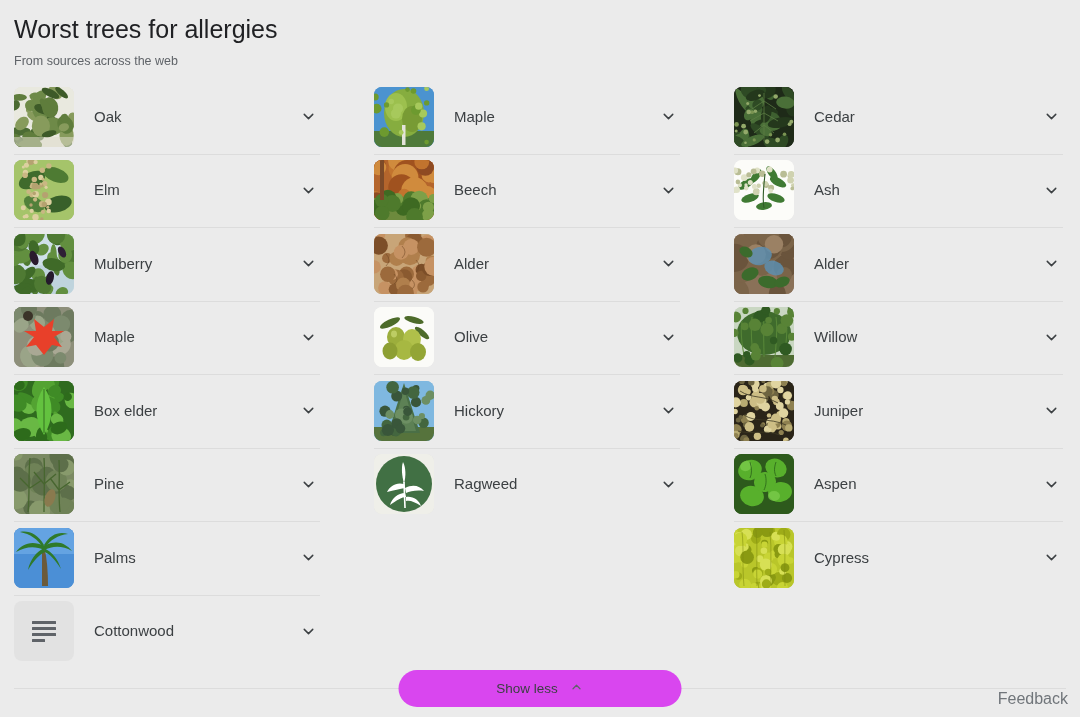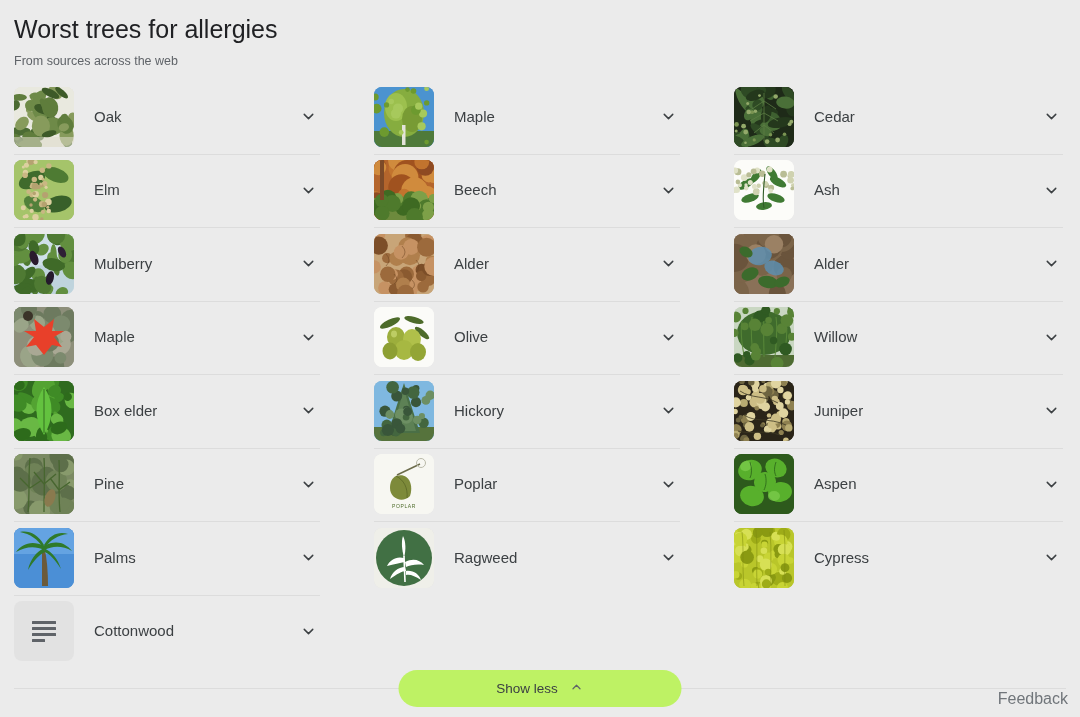--- a/index.html
+++ b/index.html
@@ -142,21 +142,21 @@
     position: absolute;
     left: 50%;
     transform: translateX(-50%);
     top: 10px;
     height: 37px;
     min-width: 283px;
     padding: 0 24px;
     box-sizing: border-box;
     border: none;
     border-radius: 19px;
-    background: #bef264;
+    background: #d946ef;
     color: #3c4043;
     font-family: inherit;
     font-size: 13.5px;
     display: flex;
     align-items: center;
     justify-content: center;
     gap: 12px;
     cursor: pointer;
   }
   #feedback-link {
@@ -733,39 +733,20 @@
             <circle cx="42.1" cy="7.3" r="3.3" fill="#39563a"></circle>
             <circle cx="32.6" cy="30.4" r="3.9" fill="#6d8f63"></circle>
             <circle cx="39.2" cy="11.5" r="6.3" fill="#43663f"></circle>
             <circle cx="13.9" cy="49.0" r="6.1" fill="#39563a"></circle>
             <circle cx="51.9" cy="19.4" r="4.4" fill="#6d8f63"></circle>
             <circle cx="31.4" cy="10.2" r="3.7" fill="#39563a"></circle>
             <circle cx="33.6" cy="30.7" r="4.4" fill="#39563a"></circle>
           </svg>
         </div>
         <div class="item-label">Hickory</div>
-        <div class="chevron">
-          <svg width="17" height="17" viewBox="0 0 24 24" fill="none" stroke="#3c4043" stroke-width="2.1" stroke-linecap="round" stroke-linejoin="round">
-            <polyline points="6,9 12,15 18,9"></polyline>
-          </svg>
-        </div>
-      </div>
-      <div class="item-row">
-        <div class="thumb">
-          <svg viewBox="0 0 60 60" preserveAspectRatio="none">
-            <rect width="60" height="60" fill="#f7f7f2"></rect>
-            <rect width="60" height="60" fill="#f7f7f2"></rect>
-            <path d="M22 22 C34 18 40 30 36 42 C28 50 16 44 16 34 C16 28 18 24 22 22 Z" fill="#7d8a3a"></path>
-            <path d="M22 22 C30 26 34 34 33 44" stroke="#5f6b28" stroke-width="0.9" fill="none"></path>
-            <path d="M23 21 L46 10" stroke="#6b6b4a" stroke-width="1.4"></path>
-            <circle cx="47" cy="9" r="4.5" fill="none" stroke="#b9b9a8" stroke-width="1"></circle>
-            <text x="30" y="54" font-family="Liberation Sans, sans-serif" font-size="5" fill="#4d6b2a" text-anchor="middle" letter-spacing="0.6">POPLAR</text>
-          </svg>
-        </div>
-        <div class="item-label">Poplar</div>
         <div class="chevron">
           <svg width="17" height="17" viewBox="0 0 24 24" fill="none" stroke="#3c4043" stroke-width="2.1" stroke-linecap="round" stroke-linejoin="round">
             <polyline points="6,9 12,15 18,9"></polyline>
           </svg>
         </div>
       </div>
       <div class="item-row">
         <div class="thumb">
           <svg viewBox="0 0 60 60" preserveAspectRatio="none">
             <rect width="60" height="60" fill="#efefe9"></rect>

